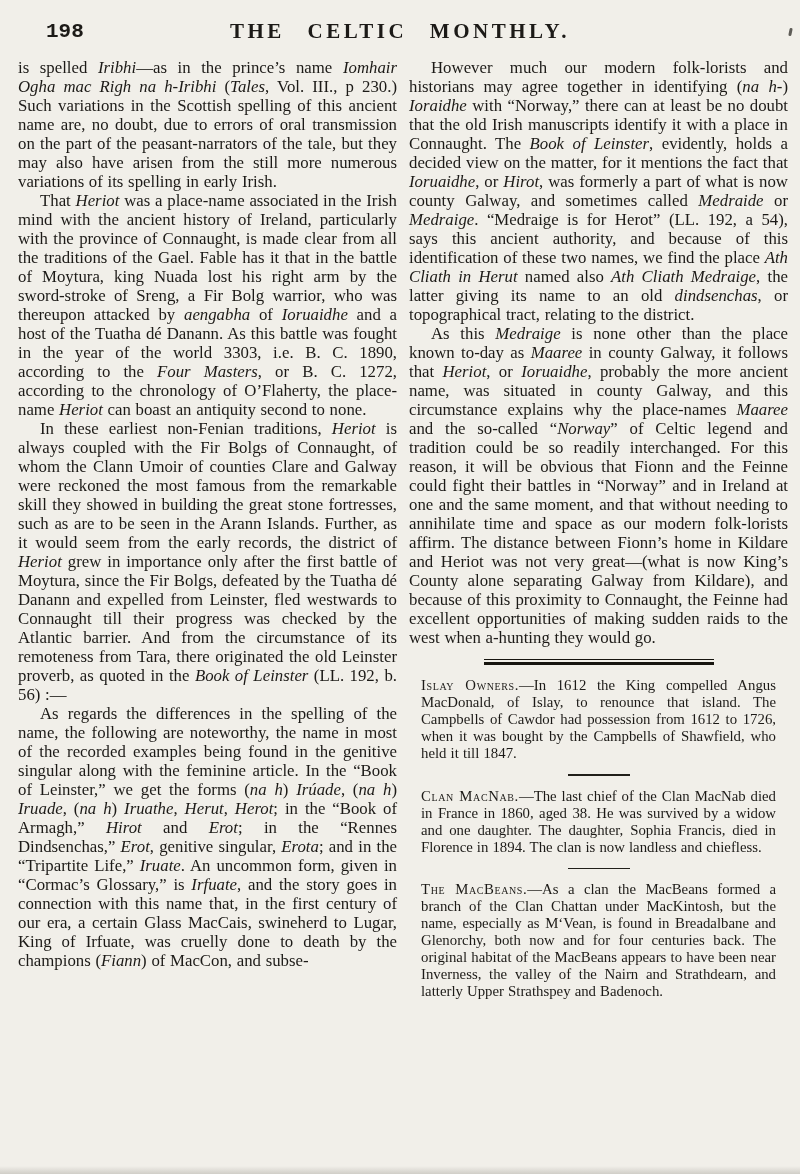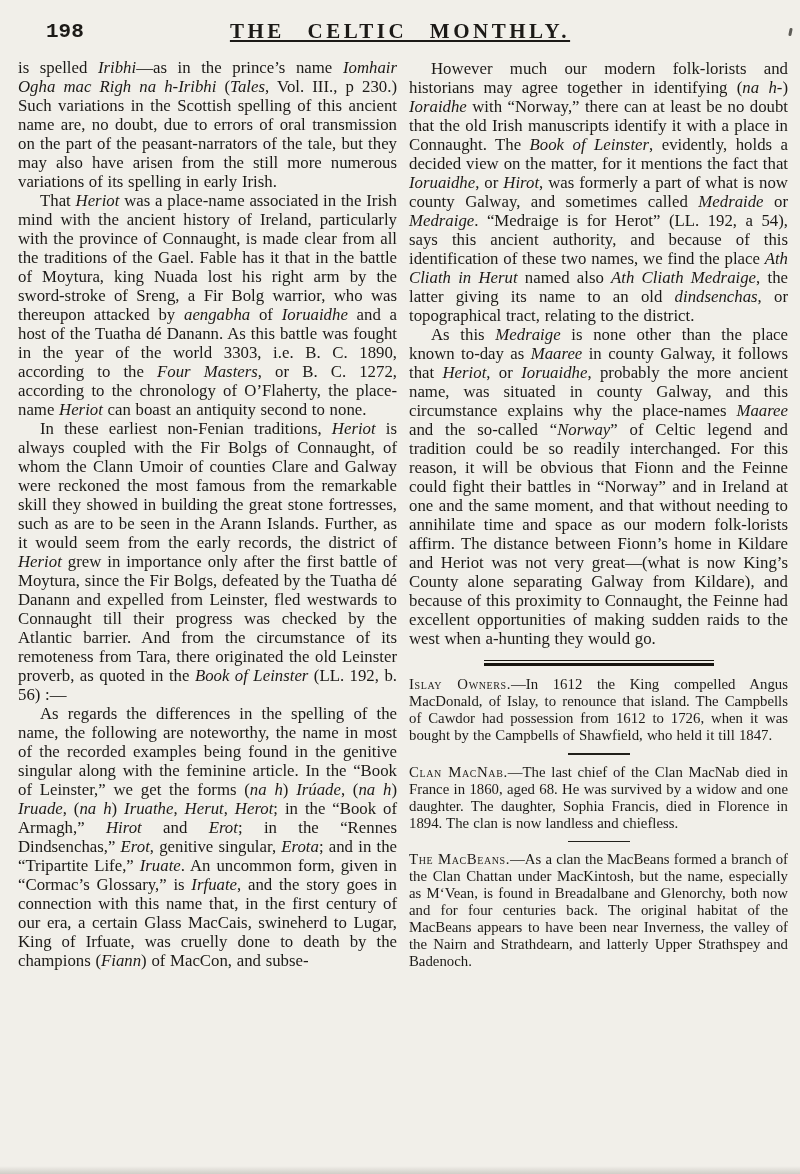--- a/index.html
+++ b/index.html
@@ -15,48 +15,48 @@
 
   
   .pagenum {
     position: absolute; left: 46px; top: 20px;
     font-size: 21px; font-weight: bold; font-family: Liberation Mono, monospace;
   }
   .masthead {
     position: absolute; left: 0; right: 0; top: 19px;
     margin: 0; text-align: center;
     font-size: 21px; font-weight: bold;
-    letter-spacing: 3.5px; word-spacing: 14px; text-decoration: underline;
+    letter-spacing: 3.5px; word-spacing: 14px;
   }
 
   
   .columns {
     position: absolute; top: 58px; left: 18px; width: 770px;
-    display: flex; gap: 12px; align-items: flex-end;
+    display: flex; gap: 12px;
   }
   .col {
     width: 379px;
     font-size: 16.8px; line-height: 19px;
     text-align: justify;
     word-spacing: 0.5px;
   }
   .col p.para { margin: 0; }
   .col p.para.indent { text-indent: 22px; }
 
   .concluded {
     margin: 6px 0 0 0; text-align: center; font-size: 16.5px;
   }
 
   .double-rule { width: 230px; margin: 12px auto 9px auto; }
   .double-rule .thin  { height: 1px; background: #17150f; margin-bottom: 2px; }
   .double-rule .thick { height: 3px; background: #17150f; }
 
   .notes { margin-top: 10px; }
   p.note {
-    margin: 0; font-size: 14.8px; line-height: 17px;
+    margin: 12px; font-size: 14.8px; line-height: 17px;
     text-align: justify; word-spacing: 0.4px;
   }
   .sc { font-variant: small-caps; letter-spacing: 0.6px; }
   .short-rule {
     width: 62px; height: 1.5px; background: #211f1a;
     margin: 9px auto 9px auto;
   }
 
   
   .ink-speck {
@@ -90,21 +90,21 @@
           <p class="para indent">However much our modern folk-lorists and historians may agree together in identifying (<i>na h-</i>) <i>Ioraidhe</i> with “Norway,” there can at least be no doubt that the old Irish manuscripts identify it with a place in Connaught.  The <i>Book of Leinster</i>, evidently, holds a decided view on the matter, for it mentions the fact that <i>Ioruaidhe</i>, or <i>Hirot</i>, was formerly a part of what is now county Galway, and sometimes called <i>Medraide</i> or <i>Medraige</i>.  “Medraige is for Herot” (LL. 192, a 54), says this ancient authority, and because of this identification of these two names, we find the place <i>Ath Cliath in Herut</i> named also <i>Ath Cliath Medraige</i>, the latter giving its name to an old <i>dindsenchas</i>, or topographical tract, relating to the district.</p>
           <p class="para indent">As this <i>Medraige</i> is none other than the place known to-day as <i>Maaree</i> in county Galway, it follows that <i>Heriot</i>, or <i>Ioruaidhe</i>, probably the more ancient name, was situated in county Galway, and this circumstance explains why the place-names <i>Maaree</i> and the so-called “<i>Norway</i>” of Celtic legend and tradition could be so readily interchanged.  For this reason, it will be obvious that Fionn and the Feinne could fight their battles in “Norway” and in Ireland at one and the same moment, and that without needing to annihilate time and space as our modern folk-lorists affirm.  The distance between Fionn’s home in Kildare and Heriot was not very great—(what is now King’s County alone separating Galway from Kildare), and because of this proximity to Connaught, the Feinne had excellent opportunities of making sudden raids to the west when a-hunting they would go.</p>
         </div>
       <div class="double-rule">
         <div class="thin"></div>
         <div class="thick"></div>
       </div>
       <div class="notes" id="notes">
           <p class="note"><span class="sc">Islay Owners.</span><span>—In 1612 the King compelled Angus MacDonald, of Islay, to renounce that island.  The Campbells of Cawdor had possession from 1612 to 1726, when it was bought by the Campbells of Shawfield, who held it till 1847.</span></p>
           <div class="short-rule"></div>
-          <p class="note"><span class="sc">Clan MacNab.</span><span>—The last chief of the Clan MacNab died in France in 1860, aged 68.  He was survived by a widow and one daughter.  The daughter, Sophia Francis, died in Florence in 1894.  The clan is now landless and chiefless.</span></p>
+          <p class="note"><span class="sc">Clan MacNab.</span><span>—The last chief of the Clan MacNab died in France in 1860, aged 38.  He was survived by a widow and one daughter.  The daughter, Sophia Francis, died in Florence in 1894.  The clan is now landless and chiefless.</span></p>
           <div class="short-rule"></div>
           <p class="note"><span class="sc">The MacBeans.</span><span>—As a clan the MacBeans formed a branch of the Clan Chattan under MacKintosh, but the name, especially as M‘Vean, is found in Breadalbane and Glenorchy, both now and for four centuries back.  The original habitat of the MacBeans appears to have been near Inverness, the valley of the Nairn and Strathdearn, and latterly Upper Strathspey and Badenoch.</span></p>
         </div>
     </div>
   </div>
 
   <div class="bottom-smudge"></div>
 </div>
 
 </body></html>

